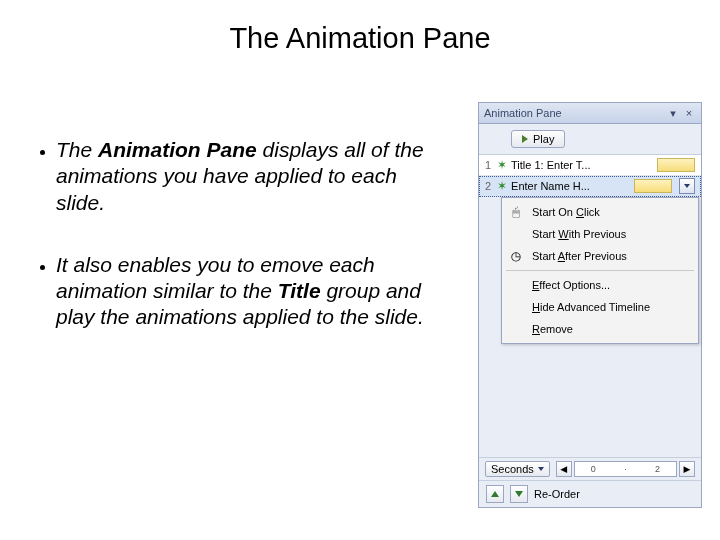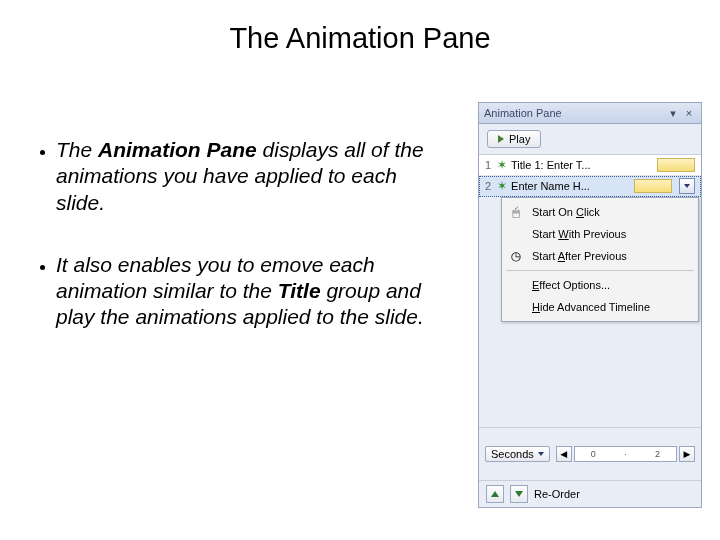--- a/index.html
+++ b/index.html
@@ -87,20 +87,21 @@
 .ap-play-btn {
   display: inline-flex;
   align-items: center;
   gap: 5px;
   background: linear-gradient(#fdfdfd, #e6e9ef);
   border: 1px solid #9aa6c2;
   border-radius: 3px;
   padding: 2px 10px;
   font-size: 11px;
   cursor: default;
+  margin-left: 24px;
 }
 .ap-play-btn .tri {
   width: 0; height: 0;
   border-left: 6px solid #4a7f2e;
   border-top: 4px solid transparent;
   border-bottom: 4px solid transparent;
 }
 .ap-list {
   flex: 0 0 auto;
 }
@@ -178,21 +179,21 @@
   margin: 3px 4px;
 }
 
 .ap-footer {
   margin-top: auto;
 }
 .ap-seconds {
   display: flex;
   align-items: center;
   border-top: 1px solid #c5cfde;
-  padding: 18px 6px;
+  padding: 3px 6px;
   gap: 6px;
   background: #e8edf6;
 }
 .ap-seconds .dd2 {
   display: inline-flex;
   align-items: center;
   gap: 4px;
   background: linear-gradient(#fff,#e6e9ef);
   border: 1px solid #9aa6c2;
   border-radius: 2px;
@@ -309,20 +310,24 @@
           <span>Start <span class="u">A</span>fter Previous</span>
         </div>
         <div class="ap-menu-sep"></div>
         <div class="ap-menu-item">
           <span class="icon"></span>
           <span><span class="u">E</span>ffect Options...</span>
         </div>
         <div class="ap-menu-item">
           <span class="icon"></span>
           <span><span class="u">H</span>ide Advanced Timeline</span>
+        </div>
+        <div class="ap-menu-item">
+          <span class="icon"></span>
+          <span><span class="u">R</span>emove</span>
         </div>
       </div>
     </div>
 
     <div class="ap-footer">
       <div class="ap-seconds">
         <span class="dd2">
           <span>Seconds</span>
           <span class="arr"></span>
         </span>

